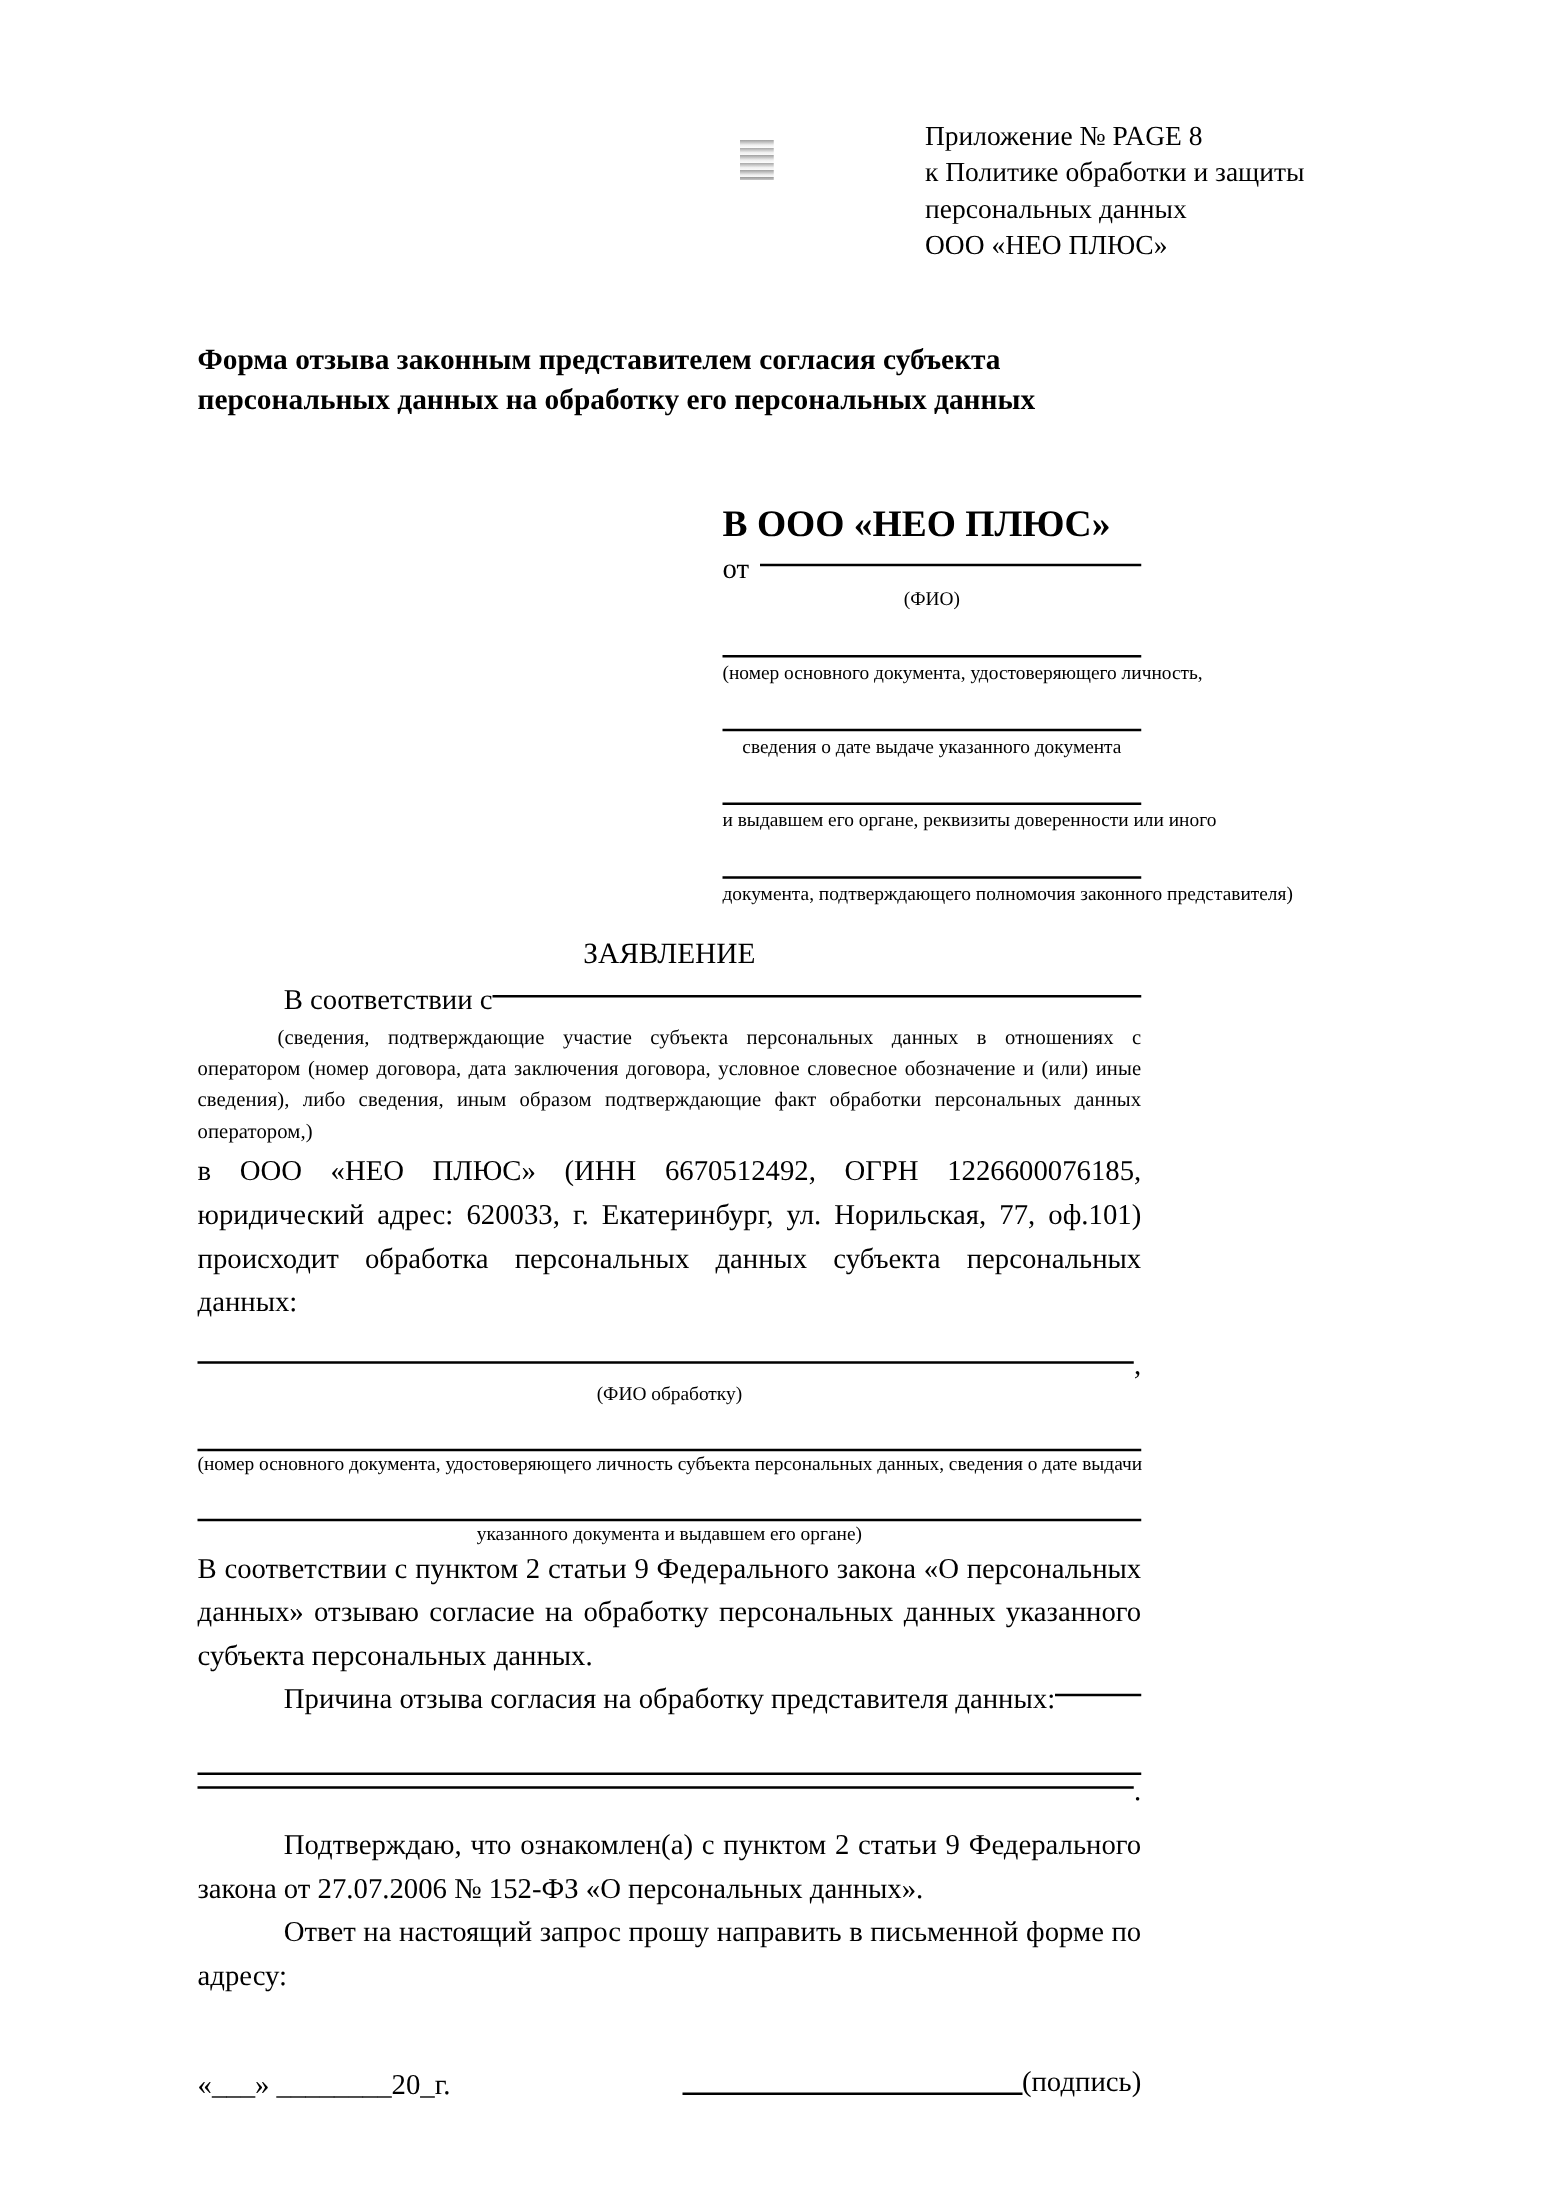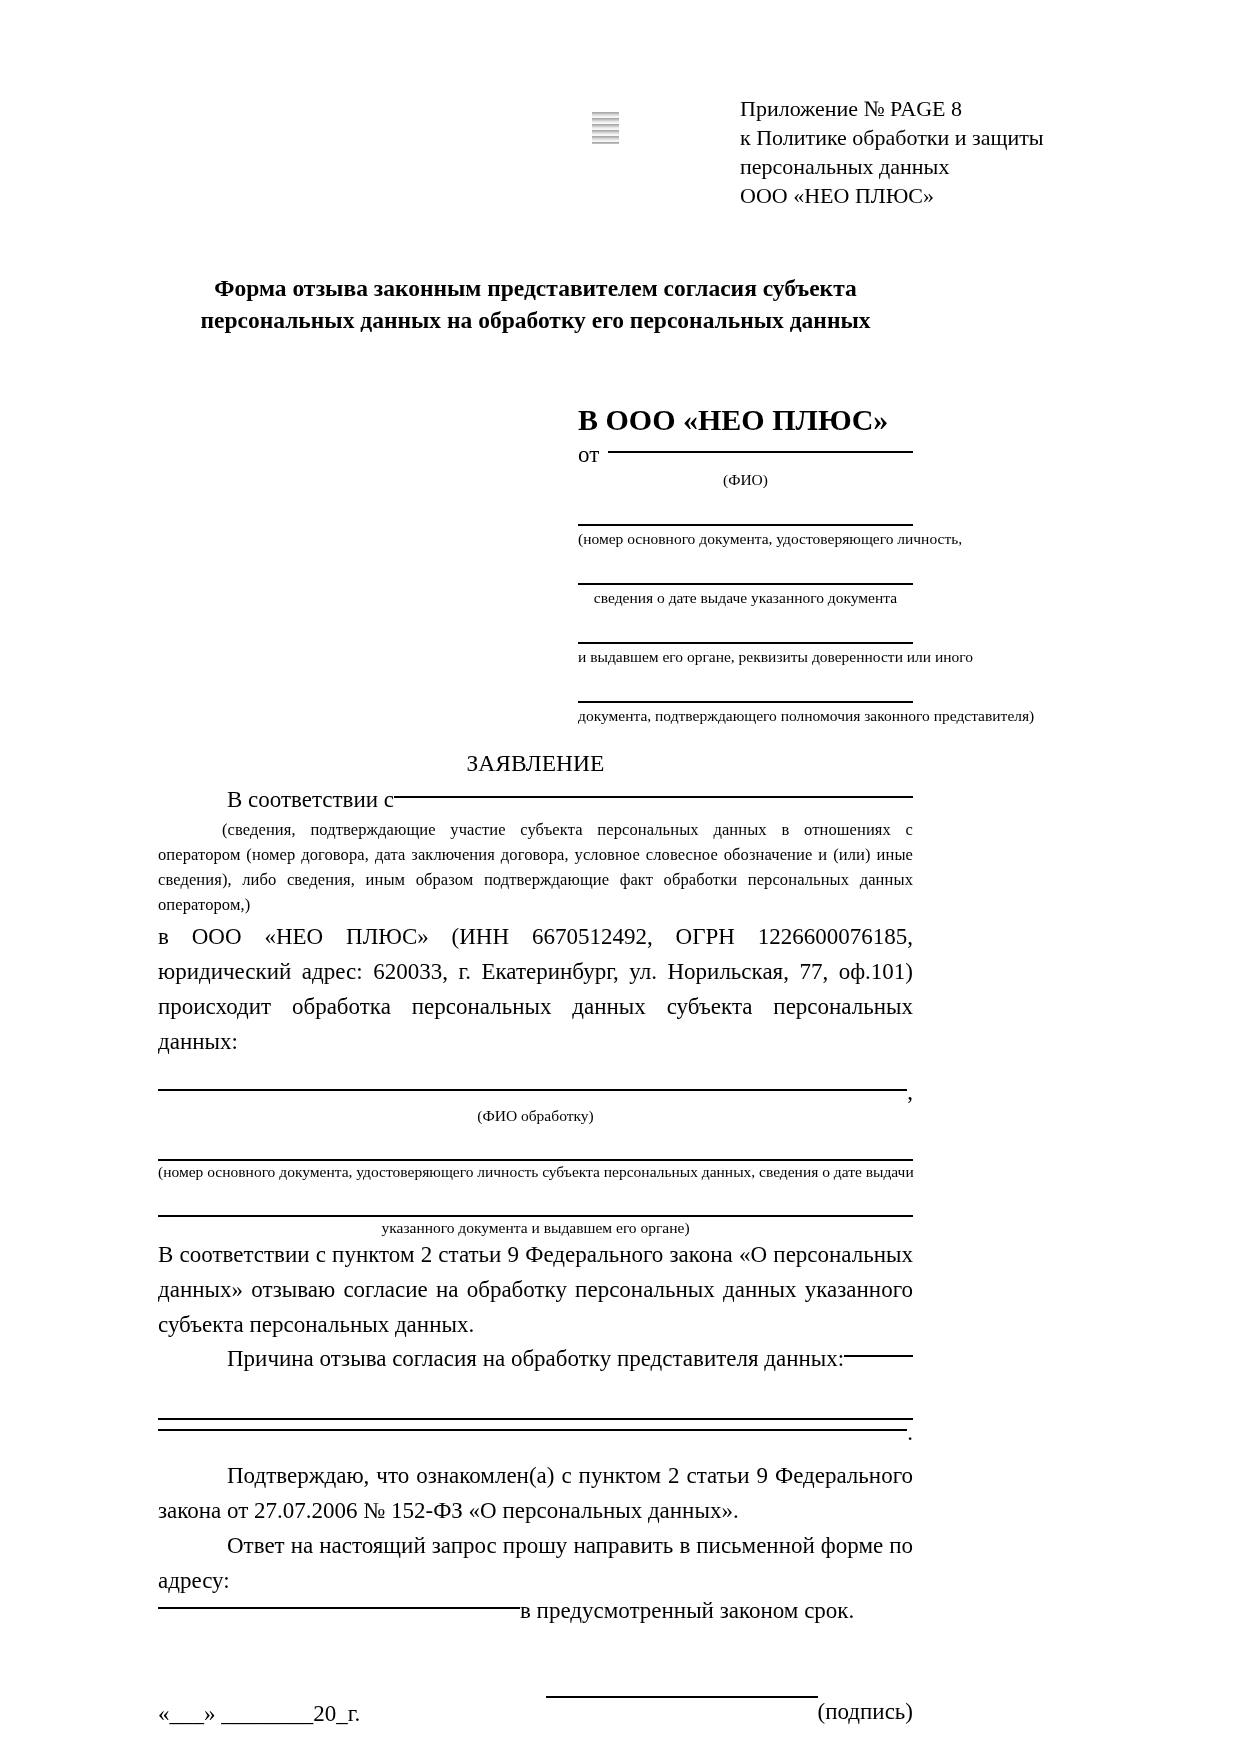--- a/index.html
+++ b/index.html
@@ -15,21 +15,21 @@
   }
   
   .hdr { position:absolute; left:740px; top:94px; line-height:29px; font-size:22px; }
   
   .artifact {
     position:absolute; left:592px; top:112px; width:27px; height:32px;
     background:repeating-linear-gradient(180deg,#8f8f8f 0px,#bdbdbd 2px,#ededed 4px,#fafafa 6px);
     opacity:.85;
   }
   .content { padding:272px 215px 0 158px; }
-  .title { text-align:center; font-weight:bold; font-size:23.5px; line-height:32px; }
+  .title { text-align:left; font-weight:bold; font-size:23.5px; line-height:32px; }
 
   .addr { margin-top:68px; margin-left:420px; }
   .addr-to { font-size:30px; line-height:32px;font-weight:bold; }
   .row { display:flex; align-items:center; }
   .fill { flex:1; height:0; border-bottom:2.5px solid #000; margin-bottom:6px; }
   .from-row { margin-top:6px; }
   .from-row .fill { margin-left:9px; }
   .cap { font-size:15.5px; line-height:19px; text-align:center; white-space:nowrap; }
   .addr .cap { margin-top:2px; }
   .grp { margin-top:11px; }
@@ -54,21 +54,21 @@
   .blank-full { height:30px; border-bottom:2.5px solid #000; }
   .gap1 { margin-top:6px; }
 
   .reason-row { margin-top:4px; }
   .blank-sp { margin-top:18px; }
   .dot-row { margin-top:0px; }
   .confirm { margin-top:12px; }
   .reply-uline-row .uline-w { width:362px; flex:0 0 362px; height:0; border-bottom:2.5px solid #000; margin-bottom:6px; }
 
   .footer-row { display:flex; justify-content:space-between; align-items:flex-end; margin-top:52px; }
-  .sig-group { display:flex; align-items:flex-start;margin-top:20px; }
+  .sig-group { display:flex; align-items:flex-end; }
   .sig-line { width:272px; height:0; border-bottom:2px solid #000; margin-bottom:5px; }
 </style>
 </head>
 <body>
 
 <div class="page">
 
   <div class="artifact"></div>
 
   <div class="hdr">
@@ -144,24 +144,20 @@
 
     <div class="row dot-row">
       <span class="fill"></span>
       <span>.</span>
     </div>
 
     <p class="para just indent confirm">Подтверждаю, что ознакомлен(а) с пунктом 2 статьи 9 Федерального закона от 27.07.2006 № 152-ФЗ «О персональных данных».</p>
 
     <p class="para just indent">Ответ на настоящий запрос прошу направить в письменной форме по адресу:</p>
 
-    <div class="row reply-uline-row">
-      <span class="uline-w"></span>
-      <span>в предусмотренный законом срок.</span>
-    </div>
 
     <div class="footer-row">
       <span>«___» ________20_г.</span>
       <span class="sig-group">
         <span class="sig-line"></span>
         <span class="cap" style="font-size:23px; line-height:31px;">(подпись)</span>
       </span>
     </div>
 
   </div>

